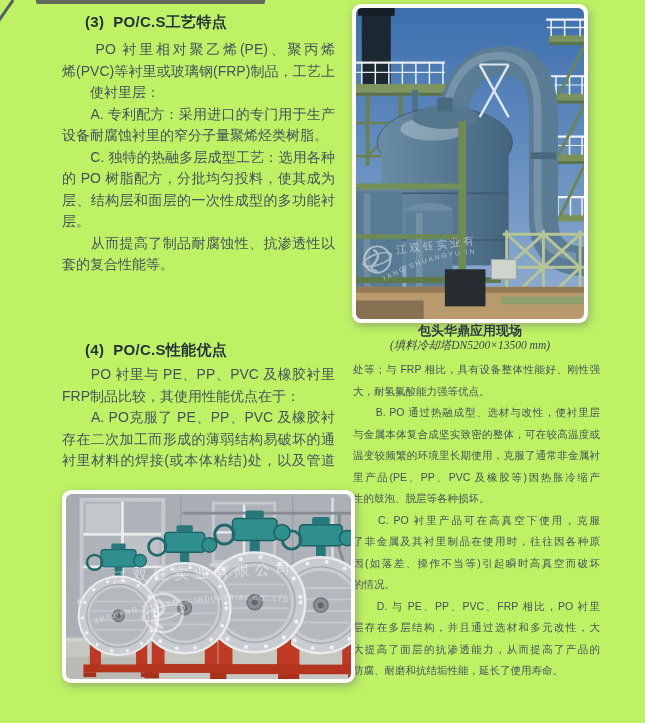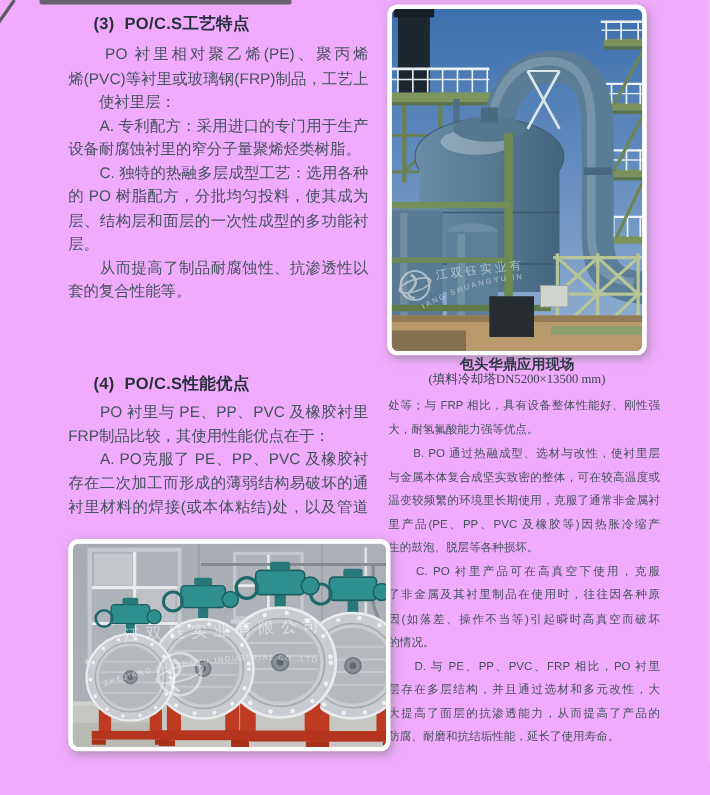--- a/index.html
+++ b/index.html
@@ -4,21 +4,21 @@
 <style>
   html,body { margin:0; padding:0; }
   body {
     font-family: "Liberation Sans", sans-serif;
     background:#e8e8e6;
   }
   .page {
     position:relative;
     width:645px; height:723px;
     margin:0 auto;
-    background:#f0abfc;
+    background:#bef264;
     overflow:hidden;
   }
   
   .scan-bar {
     position:absolute; left:36px; top:0; width:229px; height:4px;
     background:#53565a; border-radius:0 0 2px 2px; opacity:.88;
   }
   .scan-corner {
     position:absolute; left:-2px; top:20px; width:26px; height:2.5px;
     background:#5a5d60; transform:rotate(-55deg); transform-origin:left center;
@@ -50,21 +50,21 @@
   .photo-inner { width:100%; height:100%; border-radius:6px; overflow:hidden; }
   .photo-inner svg { display:block; width:100%; height:100%; }
   .caption { position:absolute; text-align:center; }
   .caption .cap-title {
     font-size:13px; font-weight:600; color:#2e3842; line-height:14px;
   }
   .caption .cap-spec {
     font-family:"Liberation Serif", serif;
     font-size:11.5px; color:#3a434d; line-height:13px; margin-top:1px;
   }
-  .caption.cap-plant .cap-spec { }
+  .caption.cap-plant .cap-spec { font-style:italic; }
 </style>
 </head>
 <body>
 
 <div class="page">
 
   <div class="scan-bar"></div>
   <div class="scan-corner"></div>
 
   <h3 class="sec-heading" style="left:85px;top:12px;">(3)&nbsp; PO/C.S工艺特点</h3>

